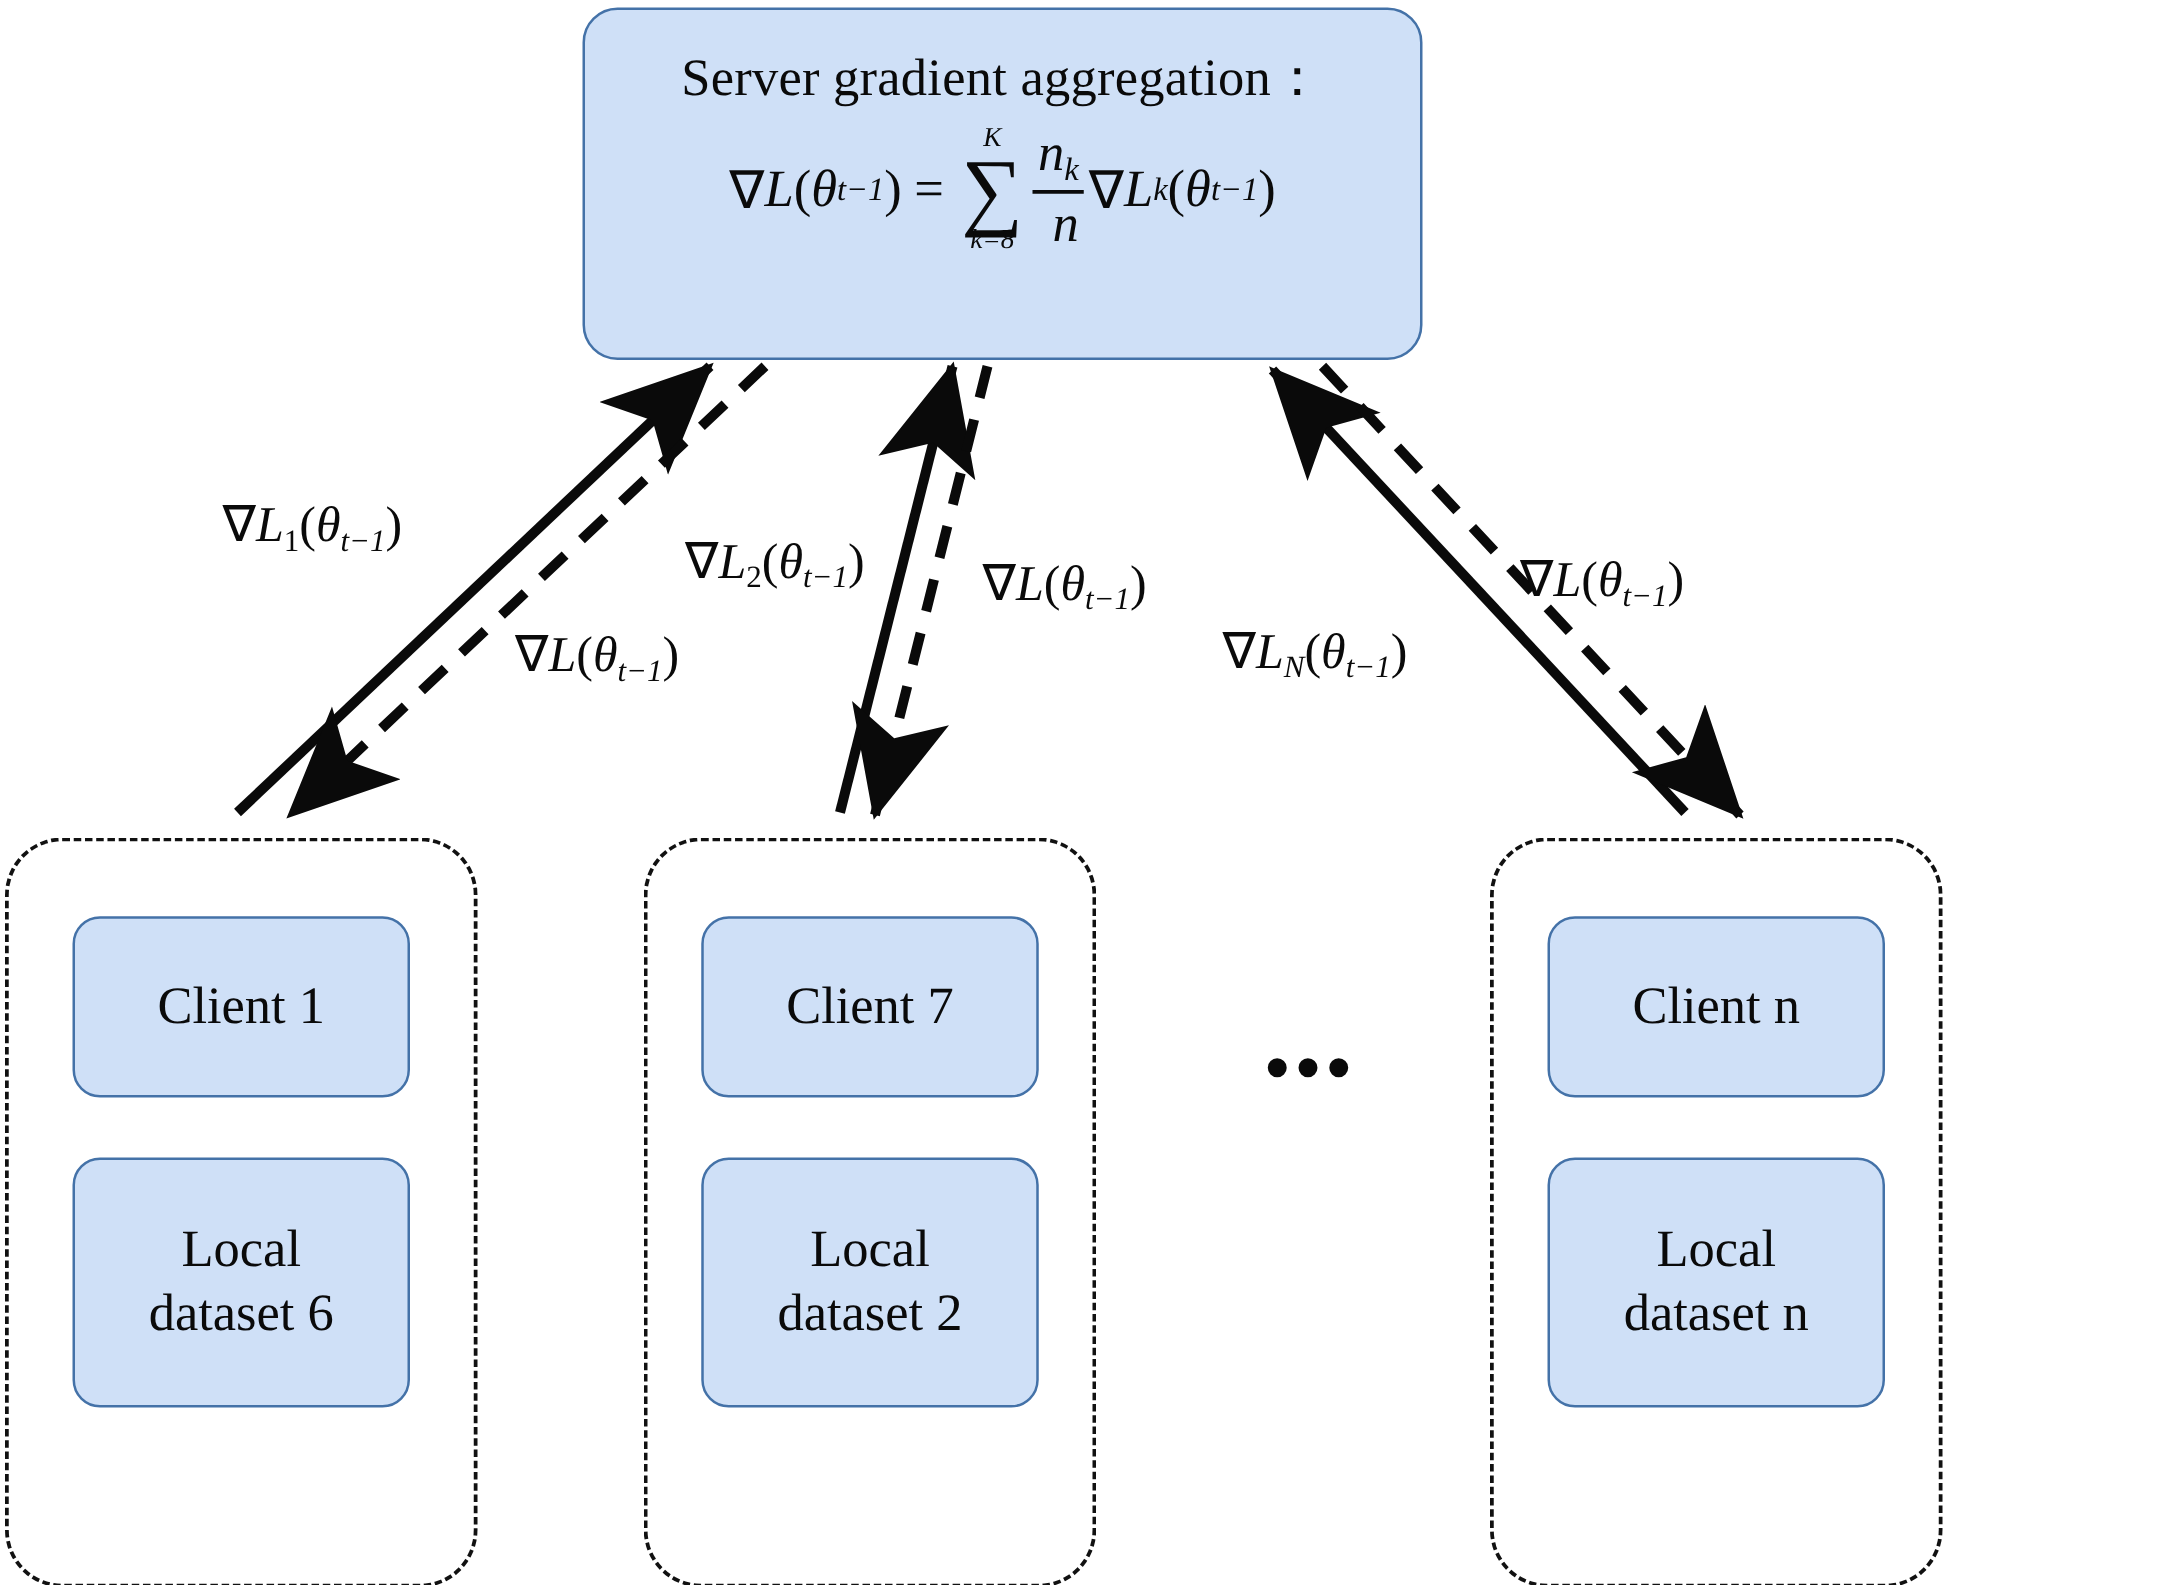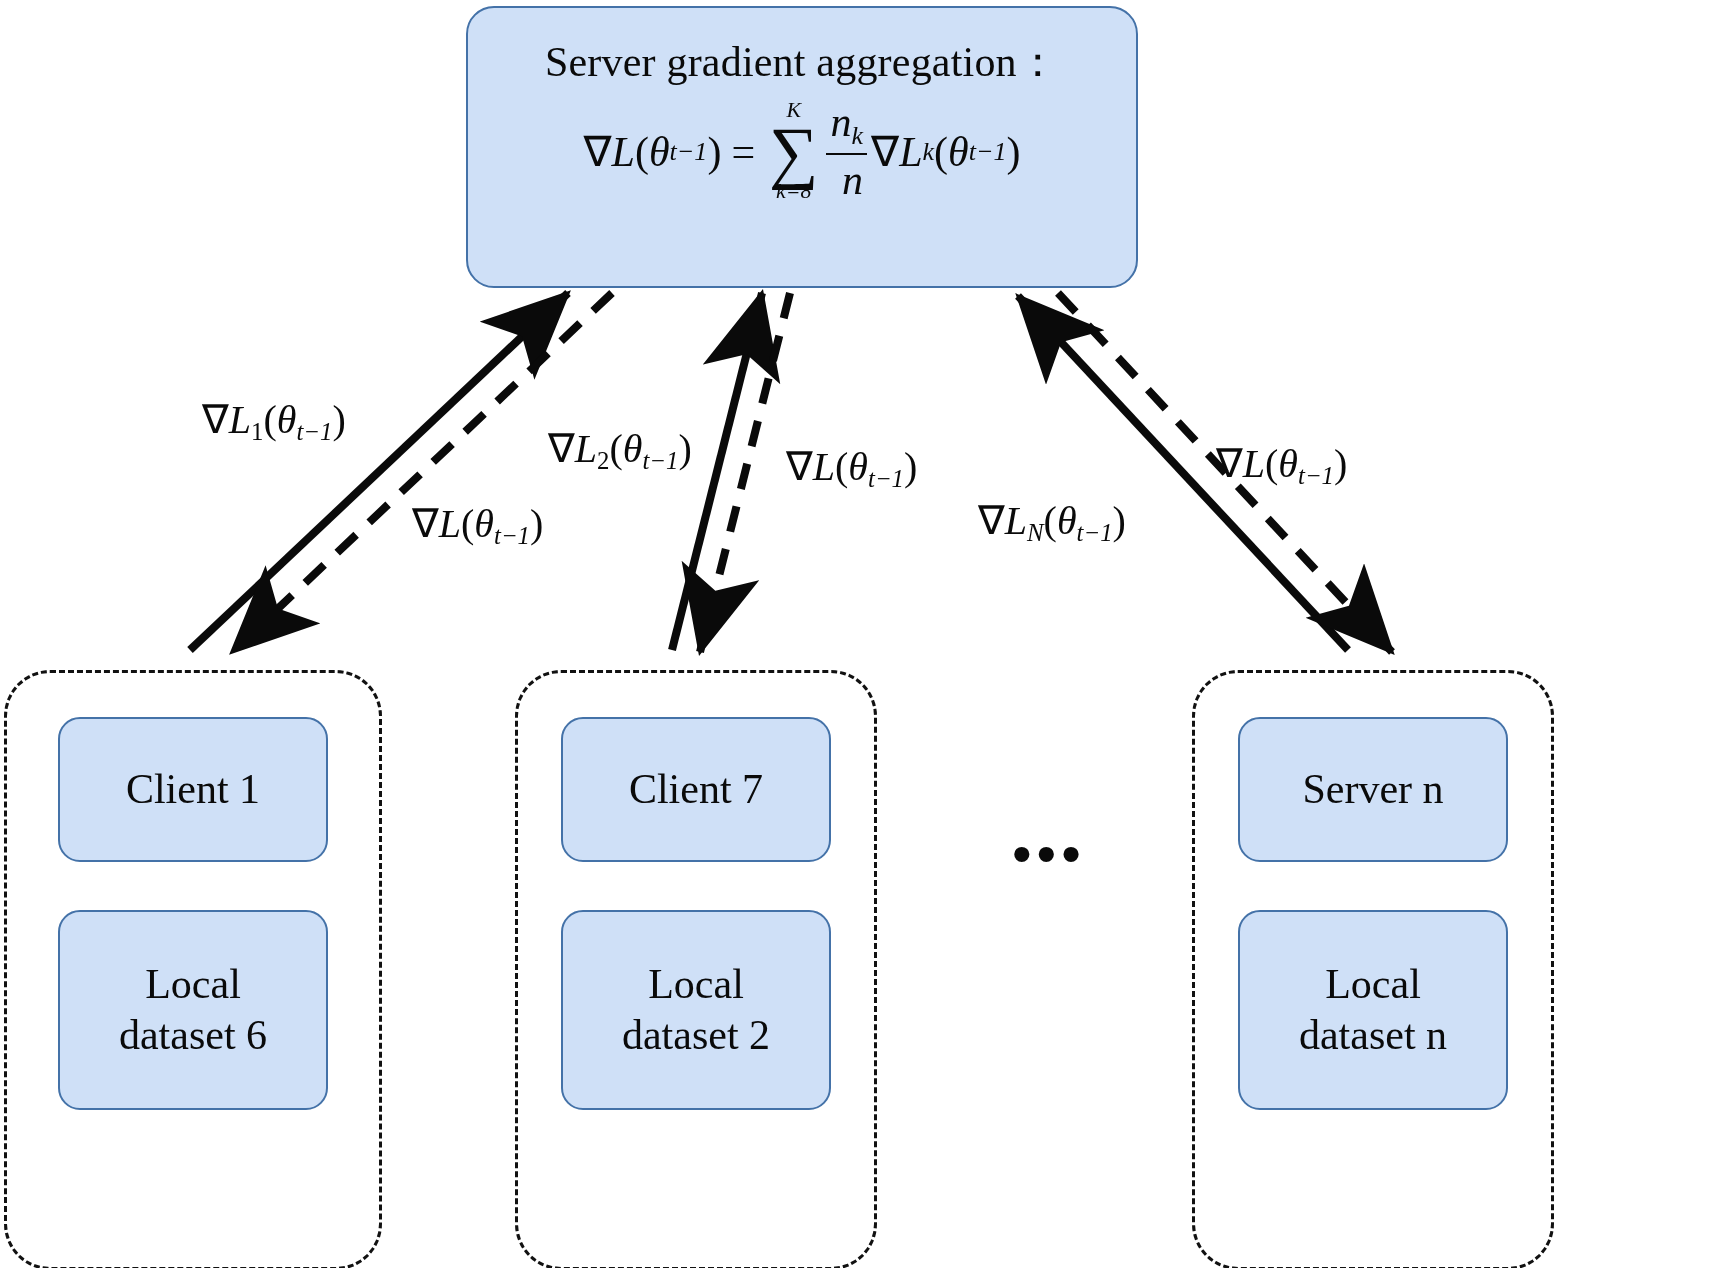--- a/index.html
+++ b/index.html
@@ -78,21 +78,21 @@
   .inner-box{
     background:#cfe0f7;
     border:2.5px solid #4472a8;
     border-radius:22px;
     box-sizing:border-box;
     display:flex;align-items:center;justify-content:center;
     text-align:center;
     font-size:42px;color:#0a0a0a;
     line-height:1.22;
   }
-  .client-name-box{ width:270px;height:145px; margin-top:44px; }
+  .client-name-box{ width:270px;height:145px; margin-top:60px; }
   .dataset-box{ width:270px;height:200px; margin-top:48px; }
 
   .ellipsis{
     position:absolute;
     font-size:56px;
     letter-spacing:5px;
     color:#0a0a0a;
     font-family:"Liberation Sans", sans-serif;
     line-height:1;
   }
@@ -150,21 +150,21 @@
       <span class="nabla">∇</span>
         <span class="mi">L</span>
         <sub class="sm">k</sub>
         <span class="paren">(</span>
         <span class="mi">θ</span>
         <sub class="sm">t−1</sub>
         <span class="paren">)</span>
     </div>
   </div>
 
-  <div class="edge-label" style="left:202px; top:396px;">
+  <div class="edge-label" style="left:178px; top:396px;">
     <span class="nabla">∇</span><span class="mi">L</span><sub class="smn">1</sub><span class="paren">(</span><span class="mi">θ</span><sub class="sm">t−1</sub><span class="paren">)</span>
   </div>
 
   <div class="edge-label" style="left:412px; top:500px;">
     <span class="nabla">∇</span><span class="mi">L</span><span class="paren">(</span><span class="mi">θ</span><sub class="sm">t−1</sub><span class="paren">)</span>
   </div>
 
   <div class="edge-label" style="left:548px; top:425px;">
     <span class="nabla">∇</span><span class="mi">L</span><sub class="smn">2</sub><span class="paren">(</span><span class="mi">θ</span><sub class="sm">t−1</sub><span class="paren">)</span>
   </div>
@@ -202,21 +202,21 @@
         <span>Local</span><br>
         <span>dataset 2</span>
       </span>
     </div>
   </div>
 
   <div class="ellipsis" style="left:1012px; top:826px;">•••</div>
 
   <div class="client-group" style="left:1192px; top:670px; width:362px; height:600px;">
     <div class="inner-box client-name-box">
-      <span>Server n</span>
+      <span>Client n</span>
     </div>
     <div class="inner-box dataset-box">
       <span>
         <span>Local</span><br>
         <span>dataset n</span>
       </span>
     </div>
   </div>
 
 </div>

